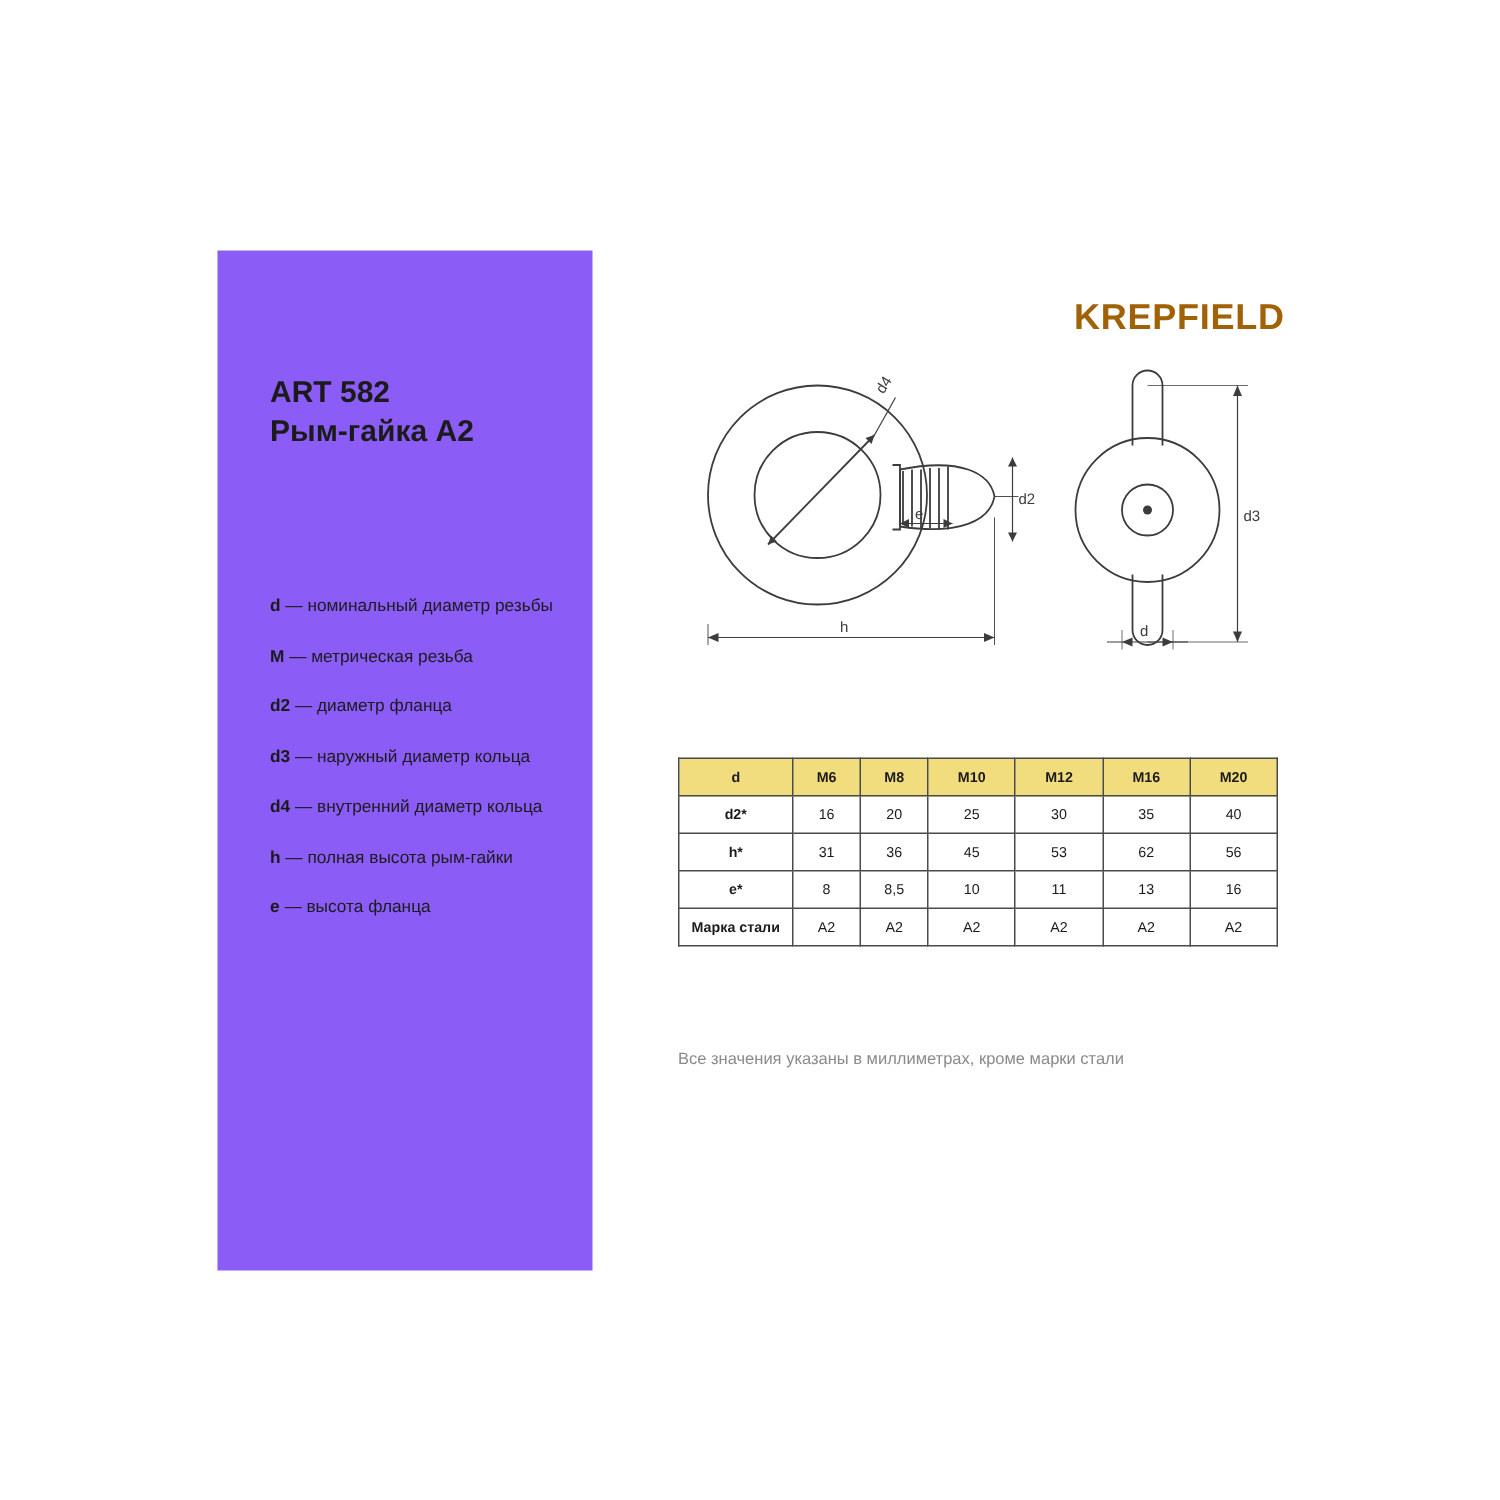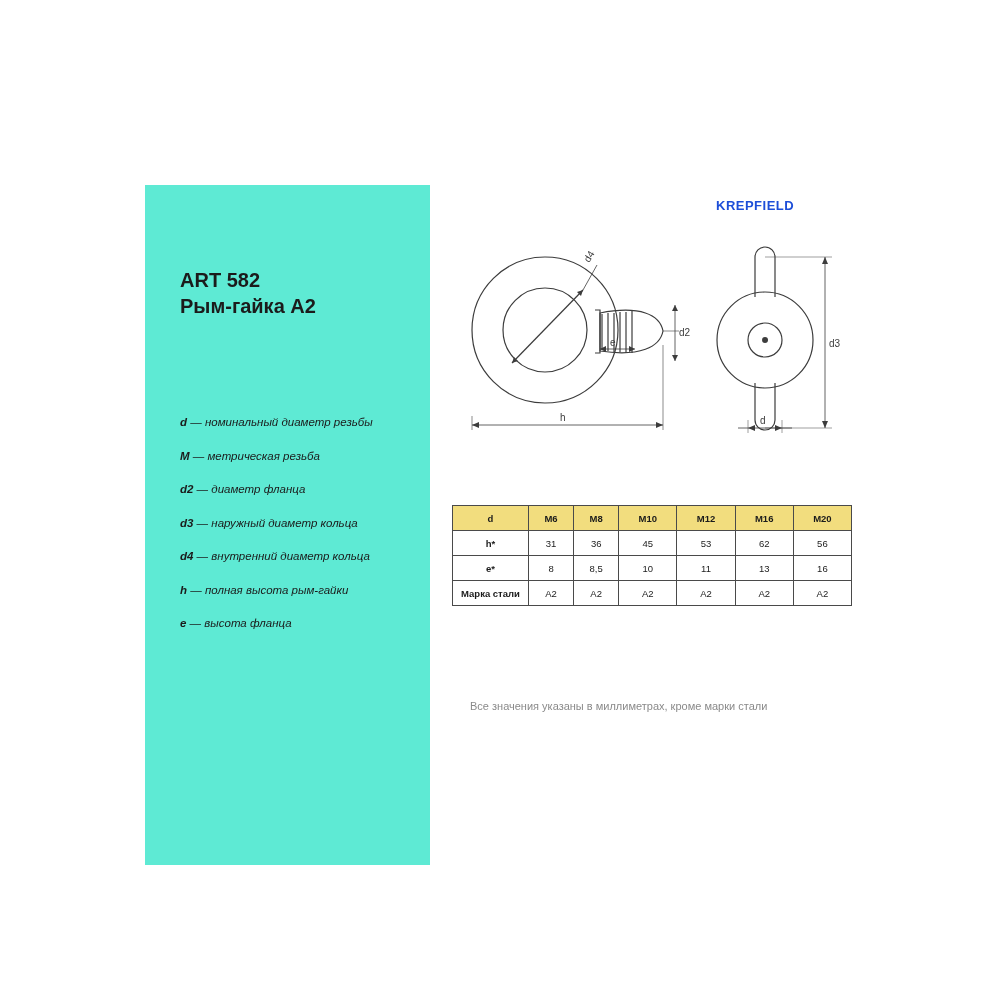--- a/index.html
+++ b/index.html
@@ -12,57 +12,56 @@
   #page {
     position: relative;
     width: 1000px; height: 1000px;
     background: #ffffff;
     overflow: hidden;
   }
 
   
   #yellow-panel {
     position: absolute;
-    left: 145px; top: 185px;
-    width: 285px; height: 680px;
-    background: #5eead4;
+    left: 145px; top: 167px;
+    width: 250px; height: 680px;
+    background: #8b5cf6;
   }
   #panel-title {
     position: absolute;
     left: 35px; top: 82px;
     width: 230px;
     font-size: 20px;
     font-weight: bold;
     color: #1b1b1b;
     line-height: 1.3;
     white-space: pre-line;
   }
   #legend {
     position: absolute;
     left: 35px; top: 230px;
     width: 225px;
-    font-style: italic;
   }
   .legend-item {
     font-size: 11.5px;
     color: #1b1b1b;
     line-height: 1.35;
     margin-bottom: 18px;
   }
   .legend-item b { font-weight: bold; }
   .legend-note { margin-top: 6px; }
 
   
   #brand {
     position: absolute;
     left: 716px; top: 198px;
-    font-size: 13px;
+    font-size: 24px;
     font-weight: bold;
     letter-spacing: 0.5px;
-    color: #1d4ed8;
+    color: #a16207;
   }
 
   
   #drawing {
     position: absolute;
     left: 450px; top: 235px;
     width: 420px; height: 250px;
   }
   #drawing svg { display: block; }
 
@@ -90,21 +89,20 @@
   }
   #spec-table tbody td.rowhead {
     font-weight: bold;
     width: 76px;
   }
   #table-note {
     position: absolute;
     left: 452px; top: 700px;
     font-size: 11px;
     color: #8a8a8a;
-    margin-left: 18px;
   }
 </style>
 </head>
 <body>
 
 <div id="page">
 
   <div id="yellow-panel">
     <div id="panel-title">ART 582
 Рым-гайка А2</div>
@@ -208,20 +206,29 @@
         <th>M6</th>
         <th>M8</th>
         <th>M10</th>
         <th>M12</th>
         <th>M16</th>
         <th>M20</th>
       </tr>
     </thead>
     <tbody>
       <tr>
+        <td class="rowhead">d2*</td>
+        <td>16</td>
+        <td>20</td>
+        <td>25</td>
+        <td>30</td>
+        <td>35</td>
+        <td>40</td>
+      </tr>
+      <tr>
         <td class="rowhead">h*</td>
         <td>31</td>
         <td>36</td>
         <td>45</td>
         <td>53</td>
         <td>62</td>
         <td>56</td>
       </tr>
       <tr>
         <td class="rowhead">e*</td>

